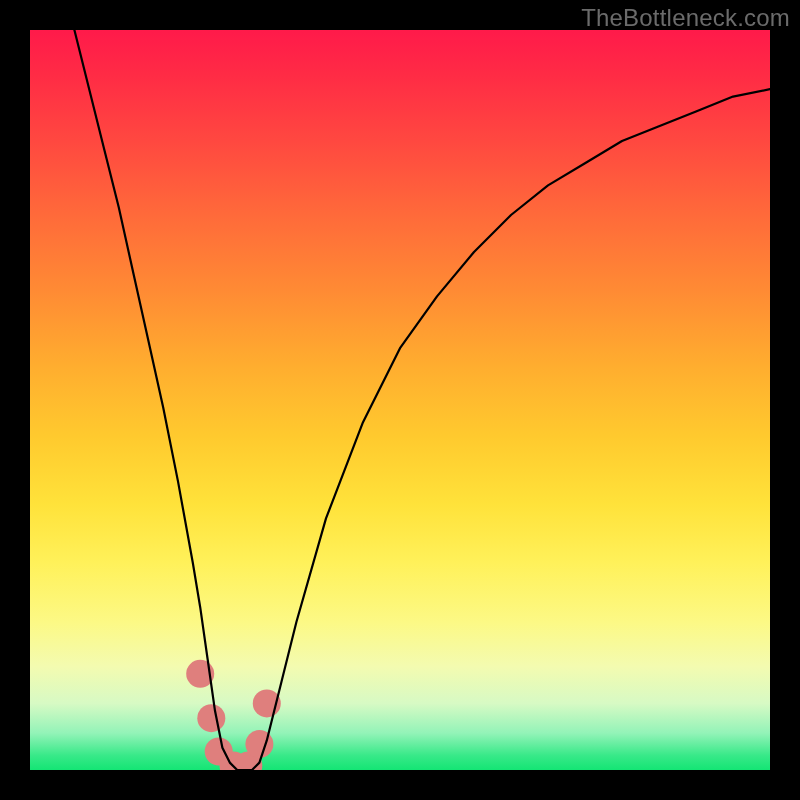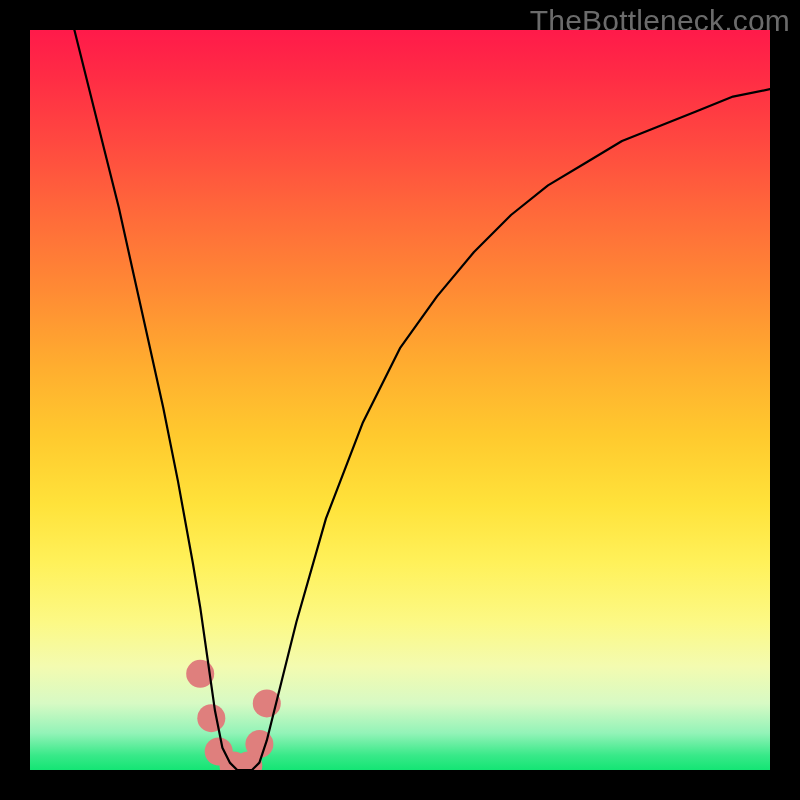--- a/index.html
+++ b/index.html
@@ -48,21 +48,21 @@
   }
   .curve {
     position: absolute;
     inset: 0;
   }
   .watermark {
     position: absolute;
     top: 4px;
     right: 10px;
     color: #6b6b6b;
-    font-size: 30px;
+    font-size: 24px;
     letter-spacing: 0.2px;
     font-weight: 400;
     user-select: none;
   }
 </style>
 </head>
 <body>
 
 <div class="frame">
 

